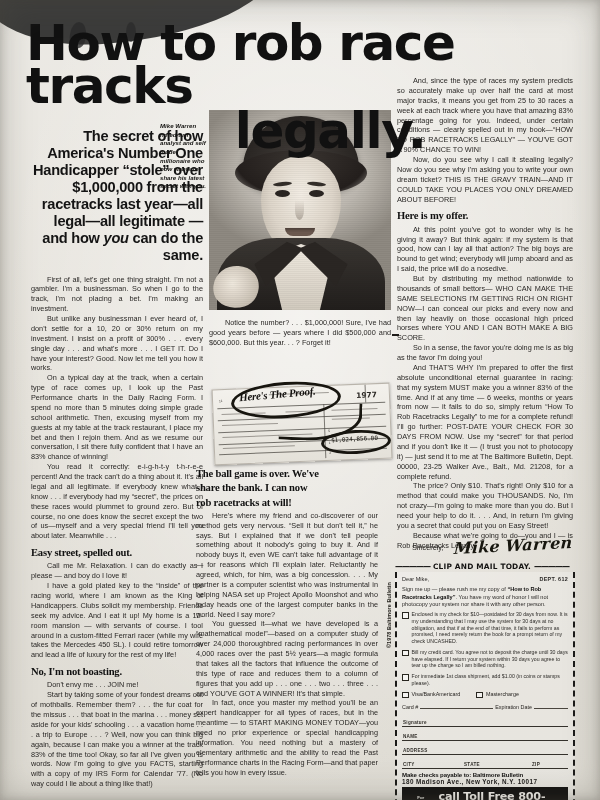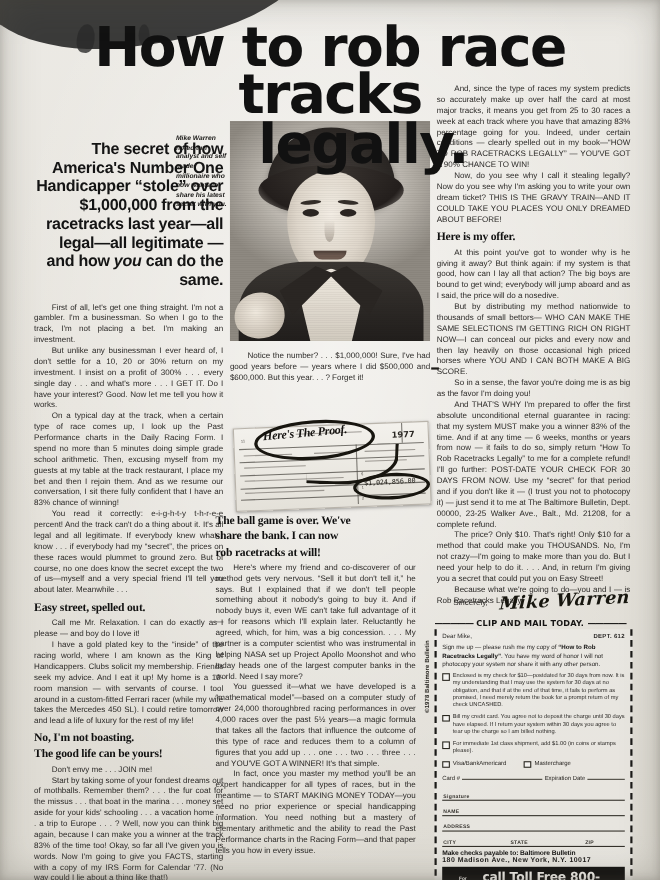--- a/index.html
+++ b/index.html
@@ -73,21 +73,21 @@
   #headline .hl-1, #headline .hl-2 {
     font-family: "DejaVu Sans", sans-serif;
     font-weight: 700;
     color: #111;
     letter-spacing: -1.4px;
     line-height: .86;
     margin: 0;
   }
   #headline .hl-1 {
     font-size: 50px;
-    text-align: center;
+    text-align: left;
     transform: scaleX(1.0);
   }
   #headline .hl-2 {
     font-size: 50px;
     text-align: center;
     padding-left: 60px;
     margin-top: 2px;
   }
 
   
@@ -543,21 +543,20 @@
     <p>First of all, let's get one thing straight. I'm not a gambler. I'm a businessman. So when I go to the track, I'm not placing a bet. I'm making an investment.</p>
     <p>But unlike any businessman I ever heard of, I don't settle for a 10, 20 or 30% return on my investment. I insist on a profit of 300% . . . every single day . . . and what's more . . . I GET IT. Do I have your interest? Good. Now let me tell you how it works.</p>
     <p>On a typical day at the track, when a certain type of race comes up, I look up the Past Performance charts in the Daily Racing Form. I spend no more than 5 minutes doing simple grade school arithmetic. Then, excusing myself from my guests at my table at the track restaurant, I place my bet and then I rejoin them. And as we resume our conversation, I sit there fully confident that I have an 83% chance of winning!</p>
     <p>You read it correctly: e-i-g-h-t-y t-h-r-e-e percent! And the track can't do a thing about it. It's all legal and all legitimate. If everybody knew what I know . . . if everybody had my “secret”, the prices on these races would plummet to ground zero. But of course, no one does know the secret except the two of us—myself and a very special friend I'll tell you about later. Meanwhile . . .</p>
 
     <div class="subhead">Easy street, spelled out.</div>
     <p>Call me Mr. Relaxation. I can do exactly as I please — and boy do I love it!</p>
     <p>I have a gold plated key to the “inside” of the racing world, where I am known as the King of Handicappers. Clubs solicit my membership. Friends seek my advice. And I eat it up! My home is a 12-room mansion — with servants of course. I tool around in a custom-fitted Ferrari racer (while my wife takes the Mercedes 450 SL). I could retire tomorrow and lead a life of luxury for the rest of my life!</p>
 
     <div class="subhead">No, I'm not boasting.</div>
-    <div class="subhead" style="margin-top:0">The good life can be yours!</div>
     <p>Don't envy me . . . JOIN me!</p>
     <p>Start by taking some of your fondest dreams out of mothballs. Remember them? . . . the fur coat for the missus . . . that boat in the marina . . . money set aside for your kids' schooling . . . a vacation home . . . a trip to Europe . . . ? Well, now you can think big again, because I can make you a winner at the track 83% of the time too! Okay, so far all I've given you is words. Now I'm going to give you FACTS, starting with a copy of my IRS Form for Calendar '77. (No way could I lie about a thing like that!)</p>
   </div>
 
   <div class="layer body-col" id="col-mid">
     <p>Notice the number? . . . $1,000,000! Sure, I've had good years before — years where I did $500,000 and $600,000. But this year. . . ? Forget it!</p>
   </div>
 
   <div id="irs-clip">
     <div id="irs-paper">

